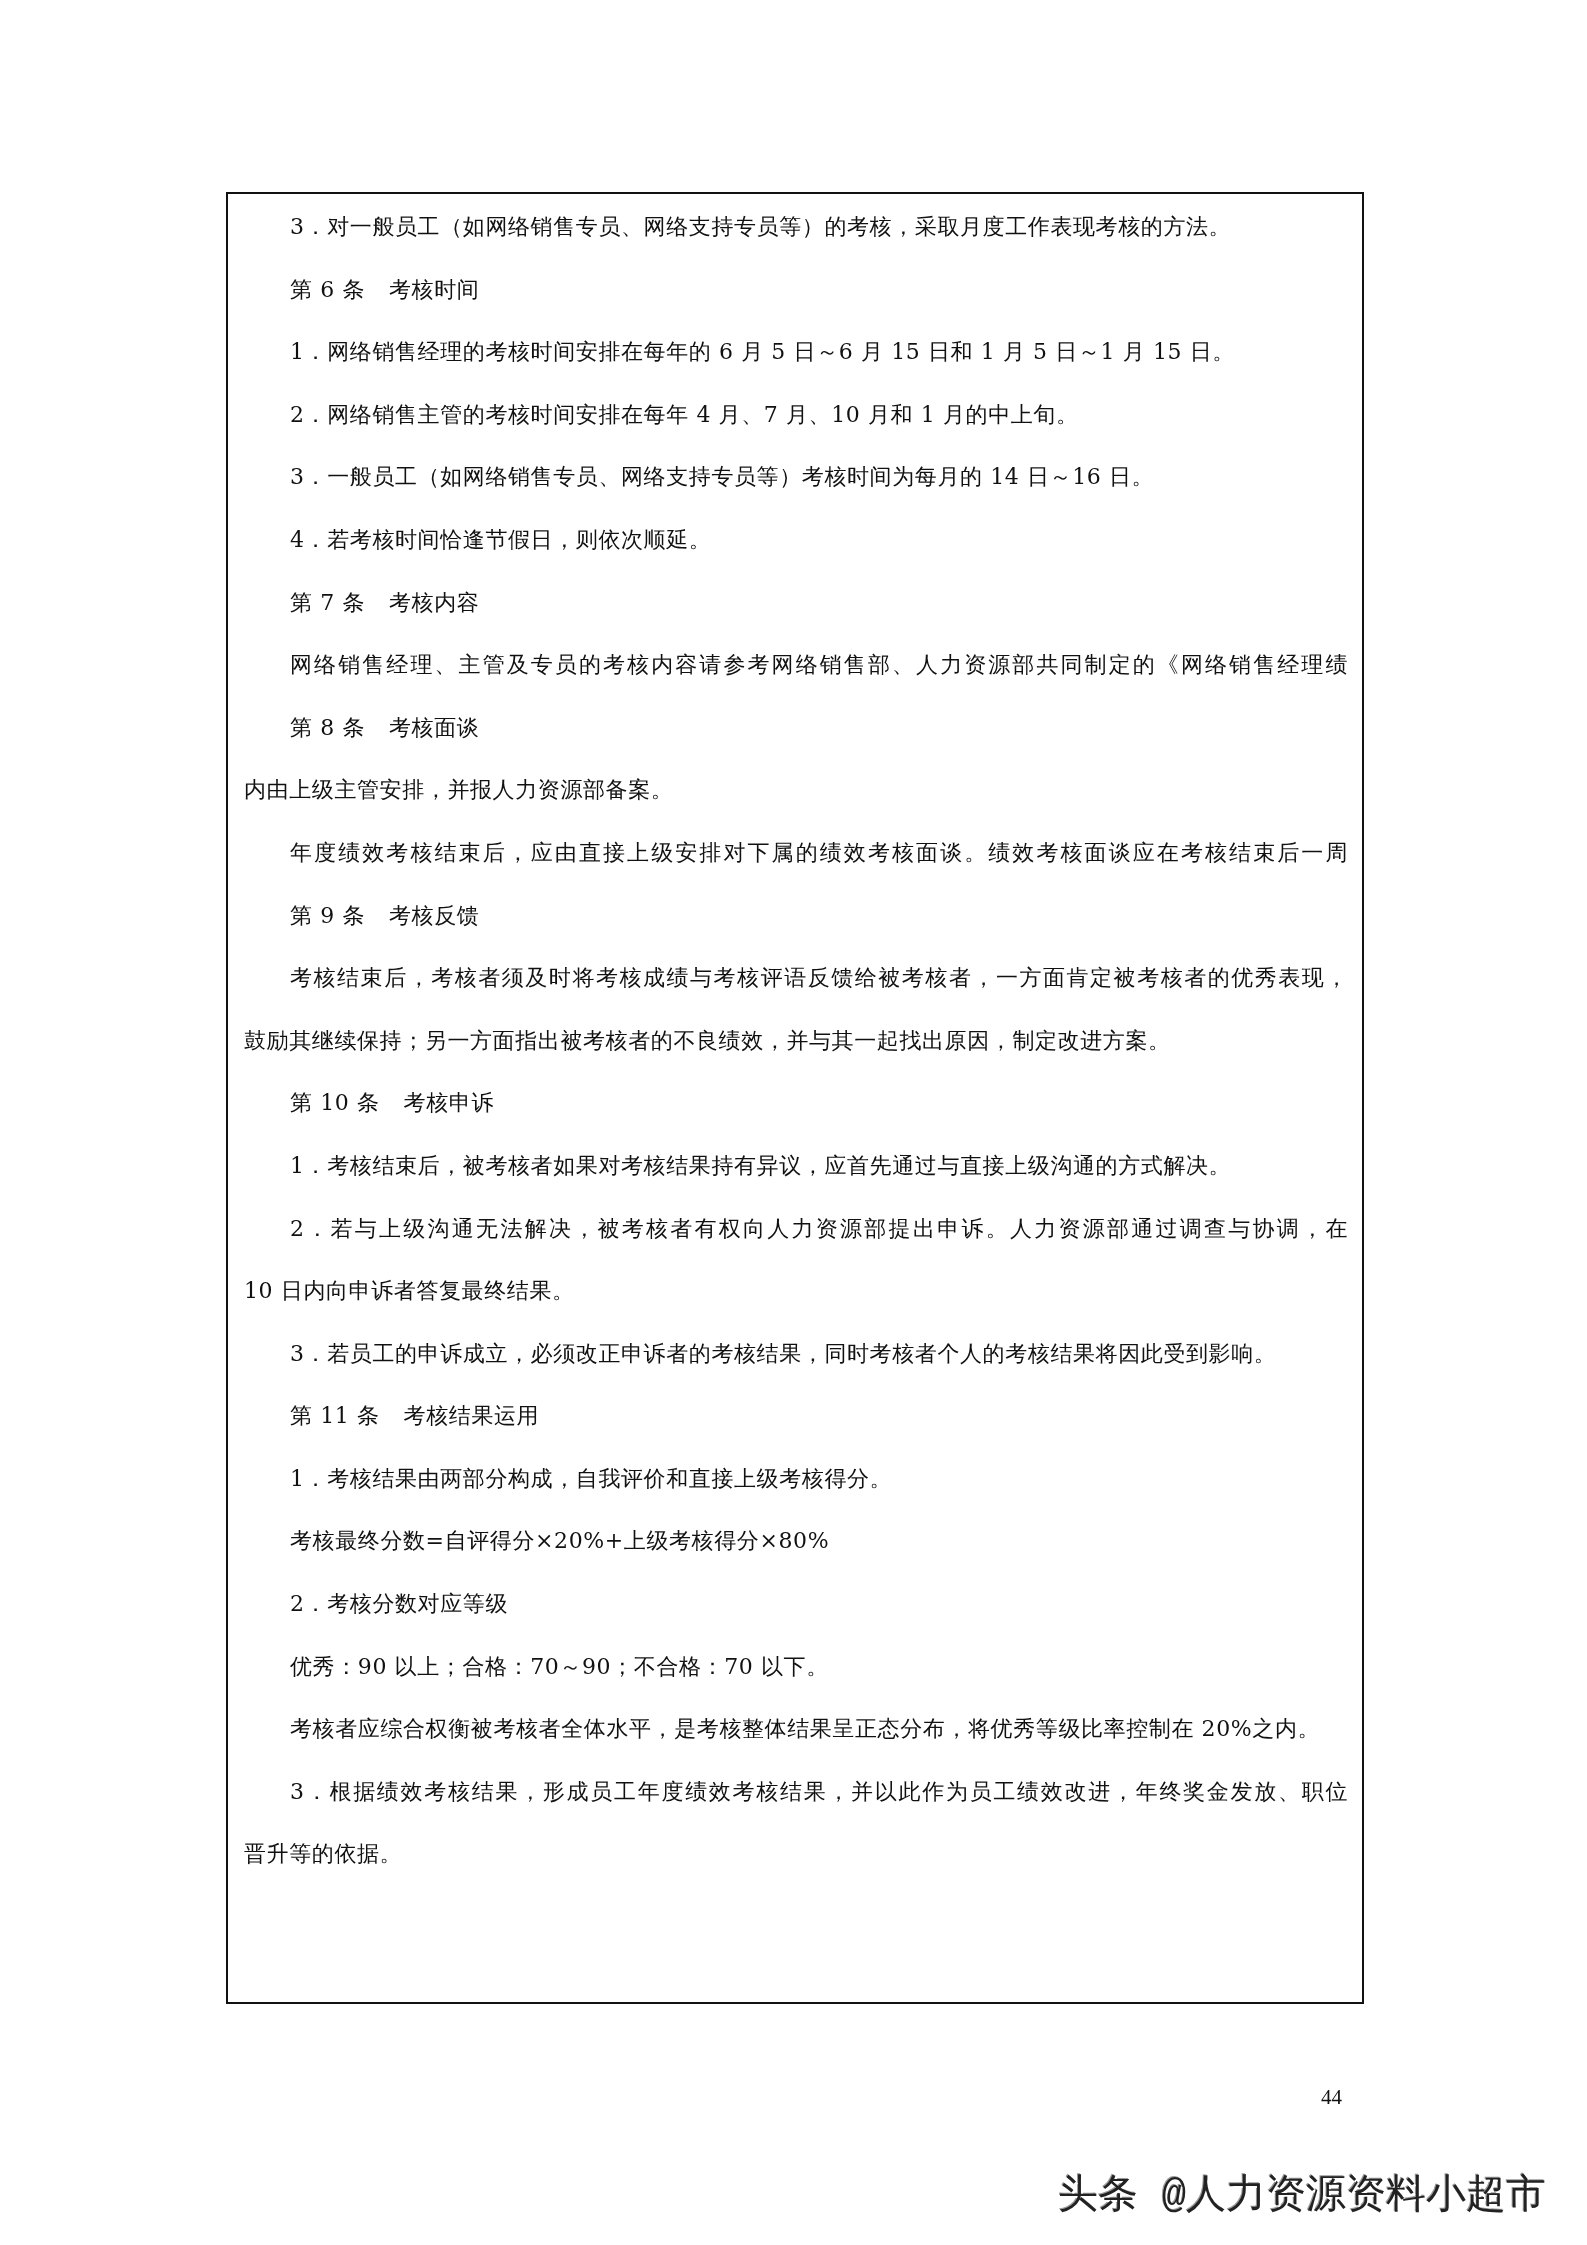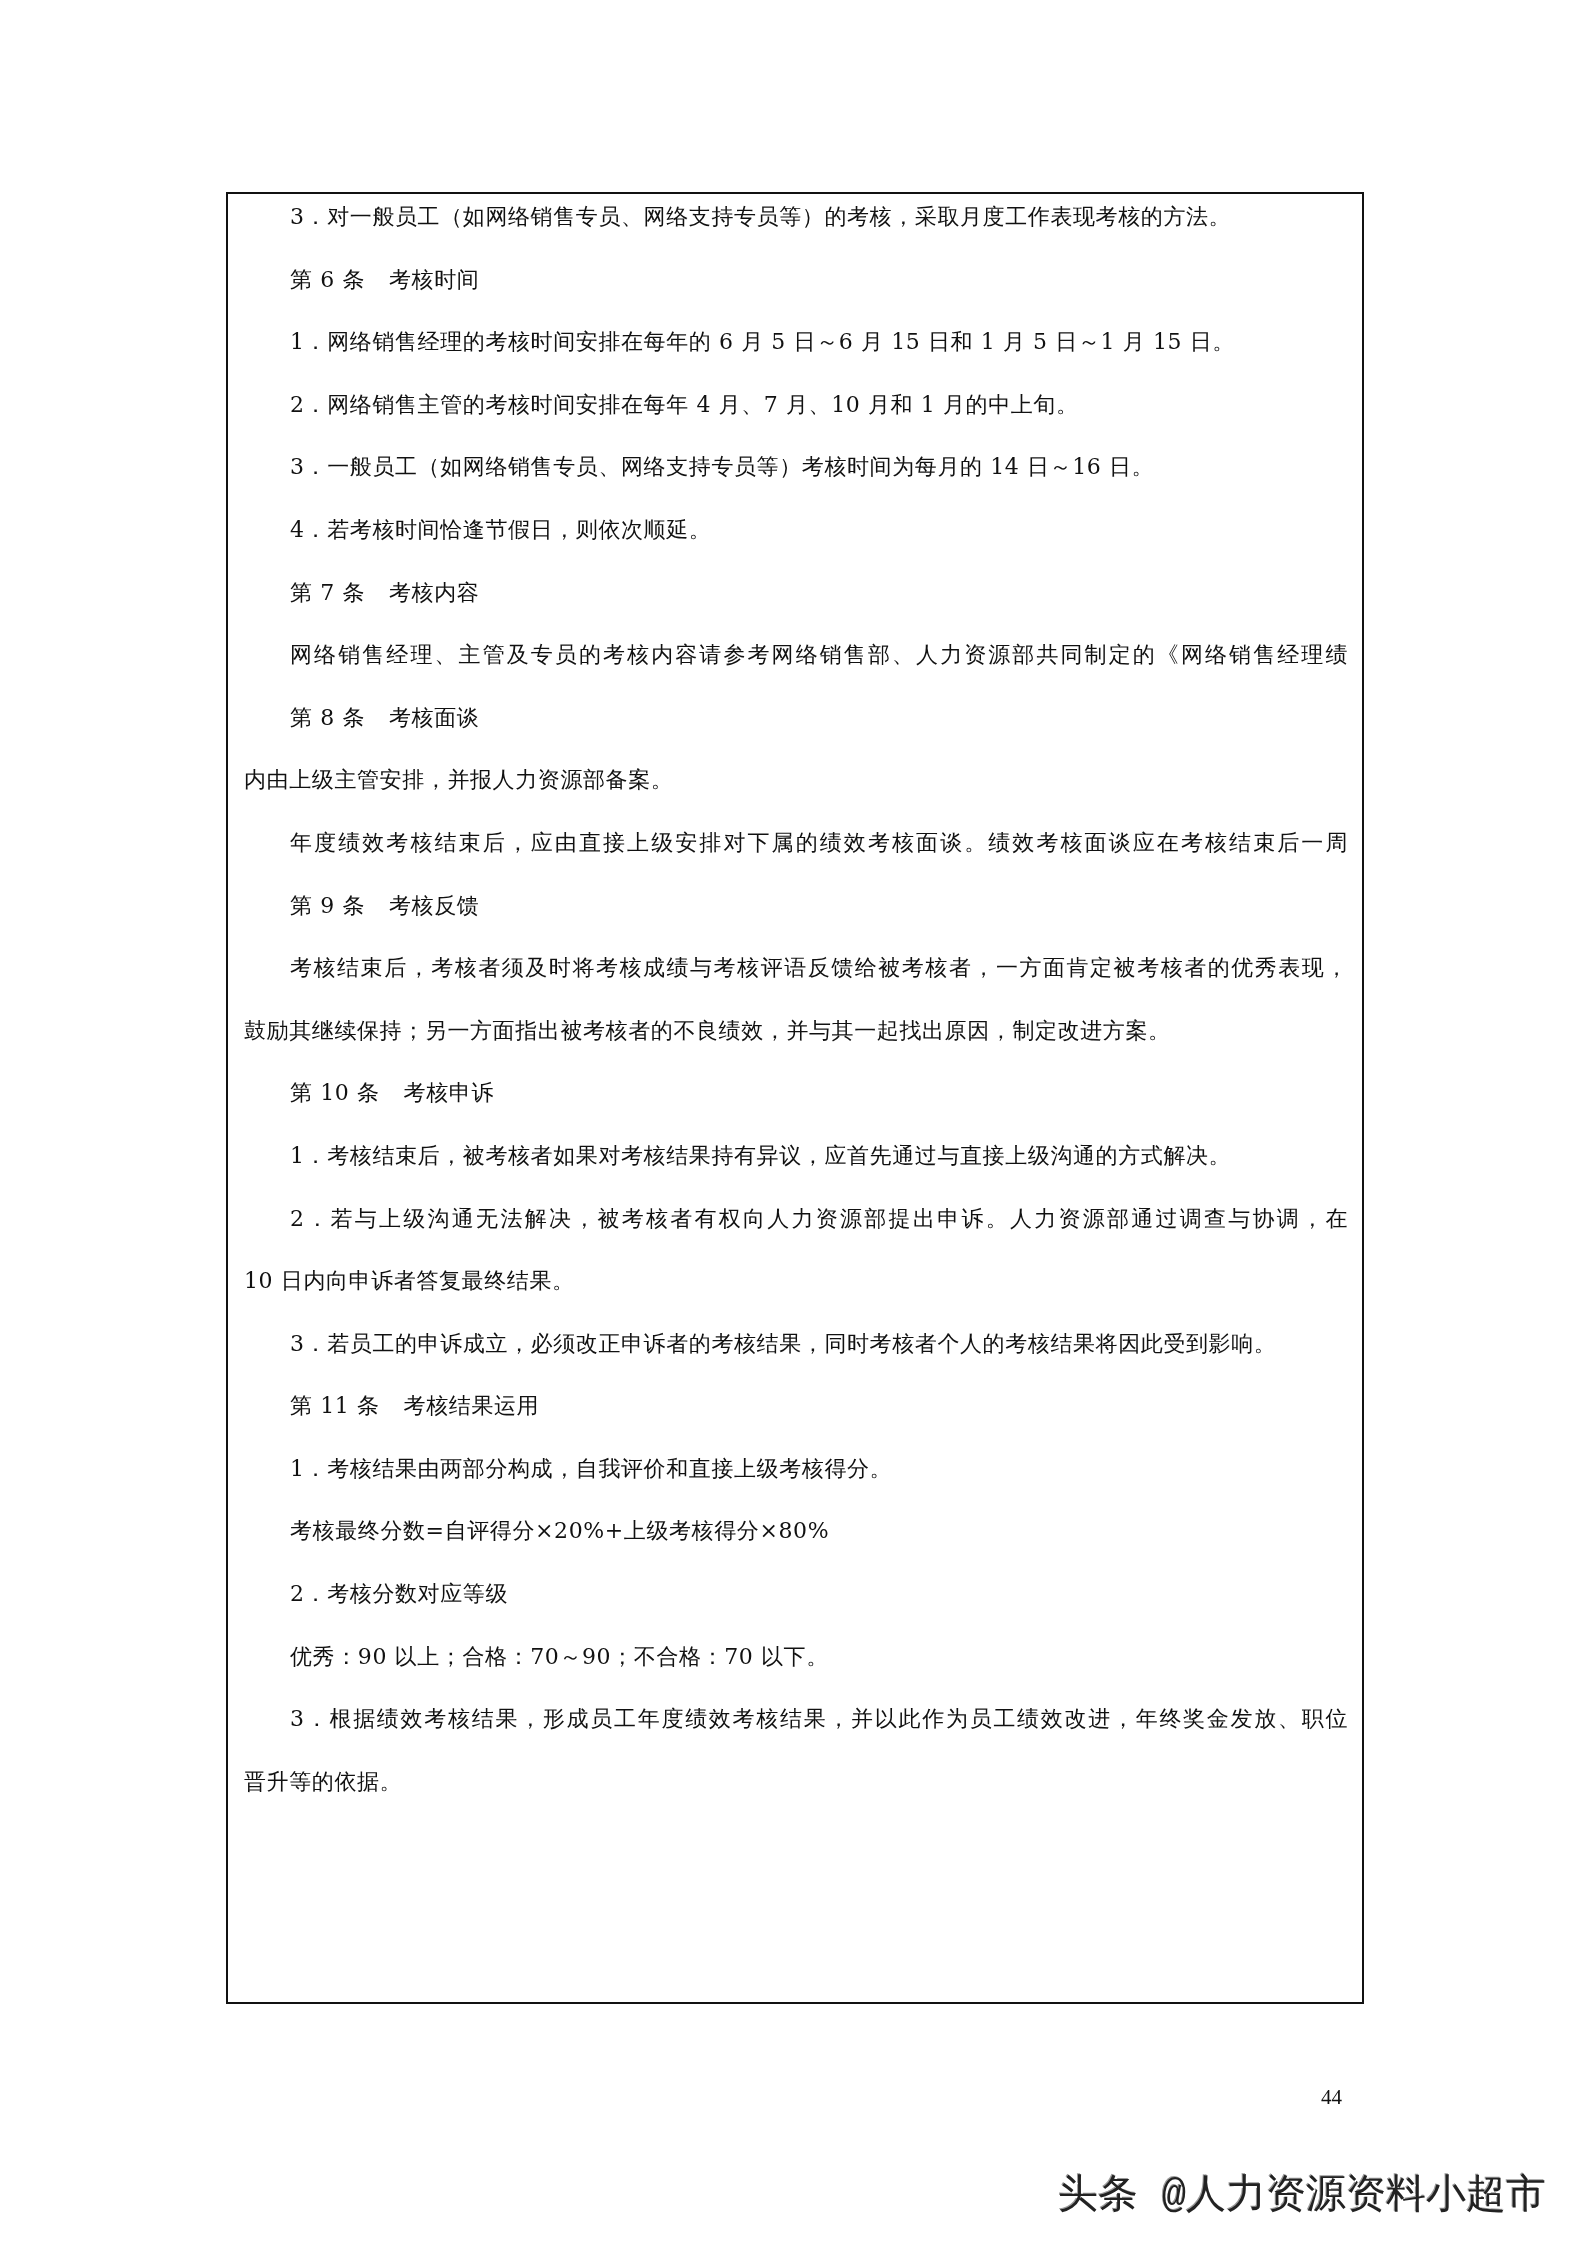--- a/index.html
+++ b/index.html
@@ -20,21 +20,21 @@
     left: 226px;
     top: 192px;
     width: 1134px;
     height: 1808px;
     border: 2px solid #111111;
     box-sizing: content-box;
   }
   .content {
     position: absolute;
     left: 16px;
-    top: 8px;
+    top: 18px;
     width: 1104px;
   }
   .line {
     height: 62.6px;
     line-height: 30px;
     font-size: 22px;
     white-space: nowrap;
     letter-spacing: 0.6px;
   }
   .line.indent {
@@ -105,20 +105,21 @@
     <div class="line indent justify">2．若与上级沟通无法解决，被考核者有权向人力资源部提出申诉。人力资源部通过调查与协调，在</div>
     <div class="line">10 日内向申诉者答复最终结果。</div>
     <div class="line indent">3．若员工的申诉成立，必须改正申诉者的考核结果，同时考核者个人的考核结果将因此受到影响。</div>
 
     <div class="line indent article-heading"><span>第 11 条</span><span class="num-gap"></span><span>考核结果运用</span></div>
 
     <div class="line indent">1．考核结果由两部分构成，自我评价和直接上级考核得分。</div>
     <div class="line indent">考核最终分数=自评得分×20%+上级考核得分×80%</div>
     <div class="line indent">2．考核分数对应等级</div>
     <div class="line indent">优秀：90 以上；合格：70～90；不合格：70 以下。</div>
+    <div class="line indent">考核者应综合权衡被考核者全体水平，是考核整体结果呈正态分布，将优秀等级比率控制在 20%之内。</div>
     <div class="line indent justify">3．根据绩效考核结果，形成员工年度绩效考核结果，并以此作为员工绩效改进，年终奖金发放、职位</div>
     <div class="line">晋升等的依据。</div>
 
   </div>
 </div>
 
 <div class="page-number">44</div>
 
 <div class="watermark">头条 @人力资源资料小超市</div>
 

